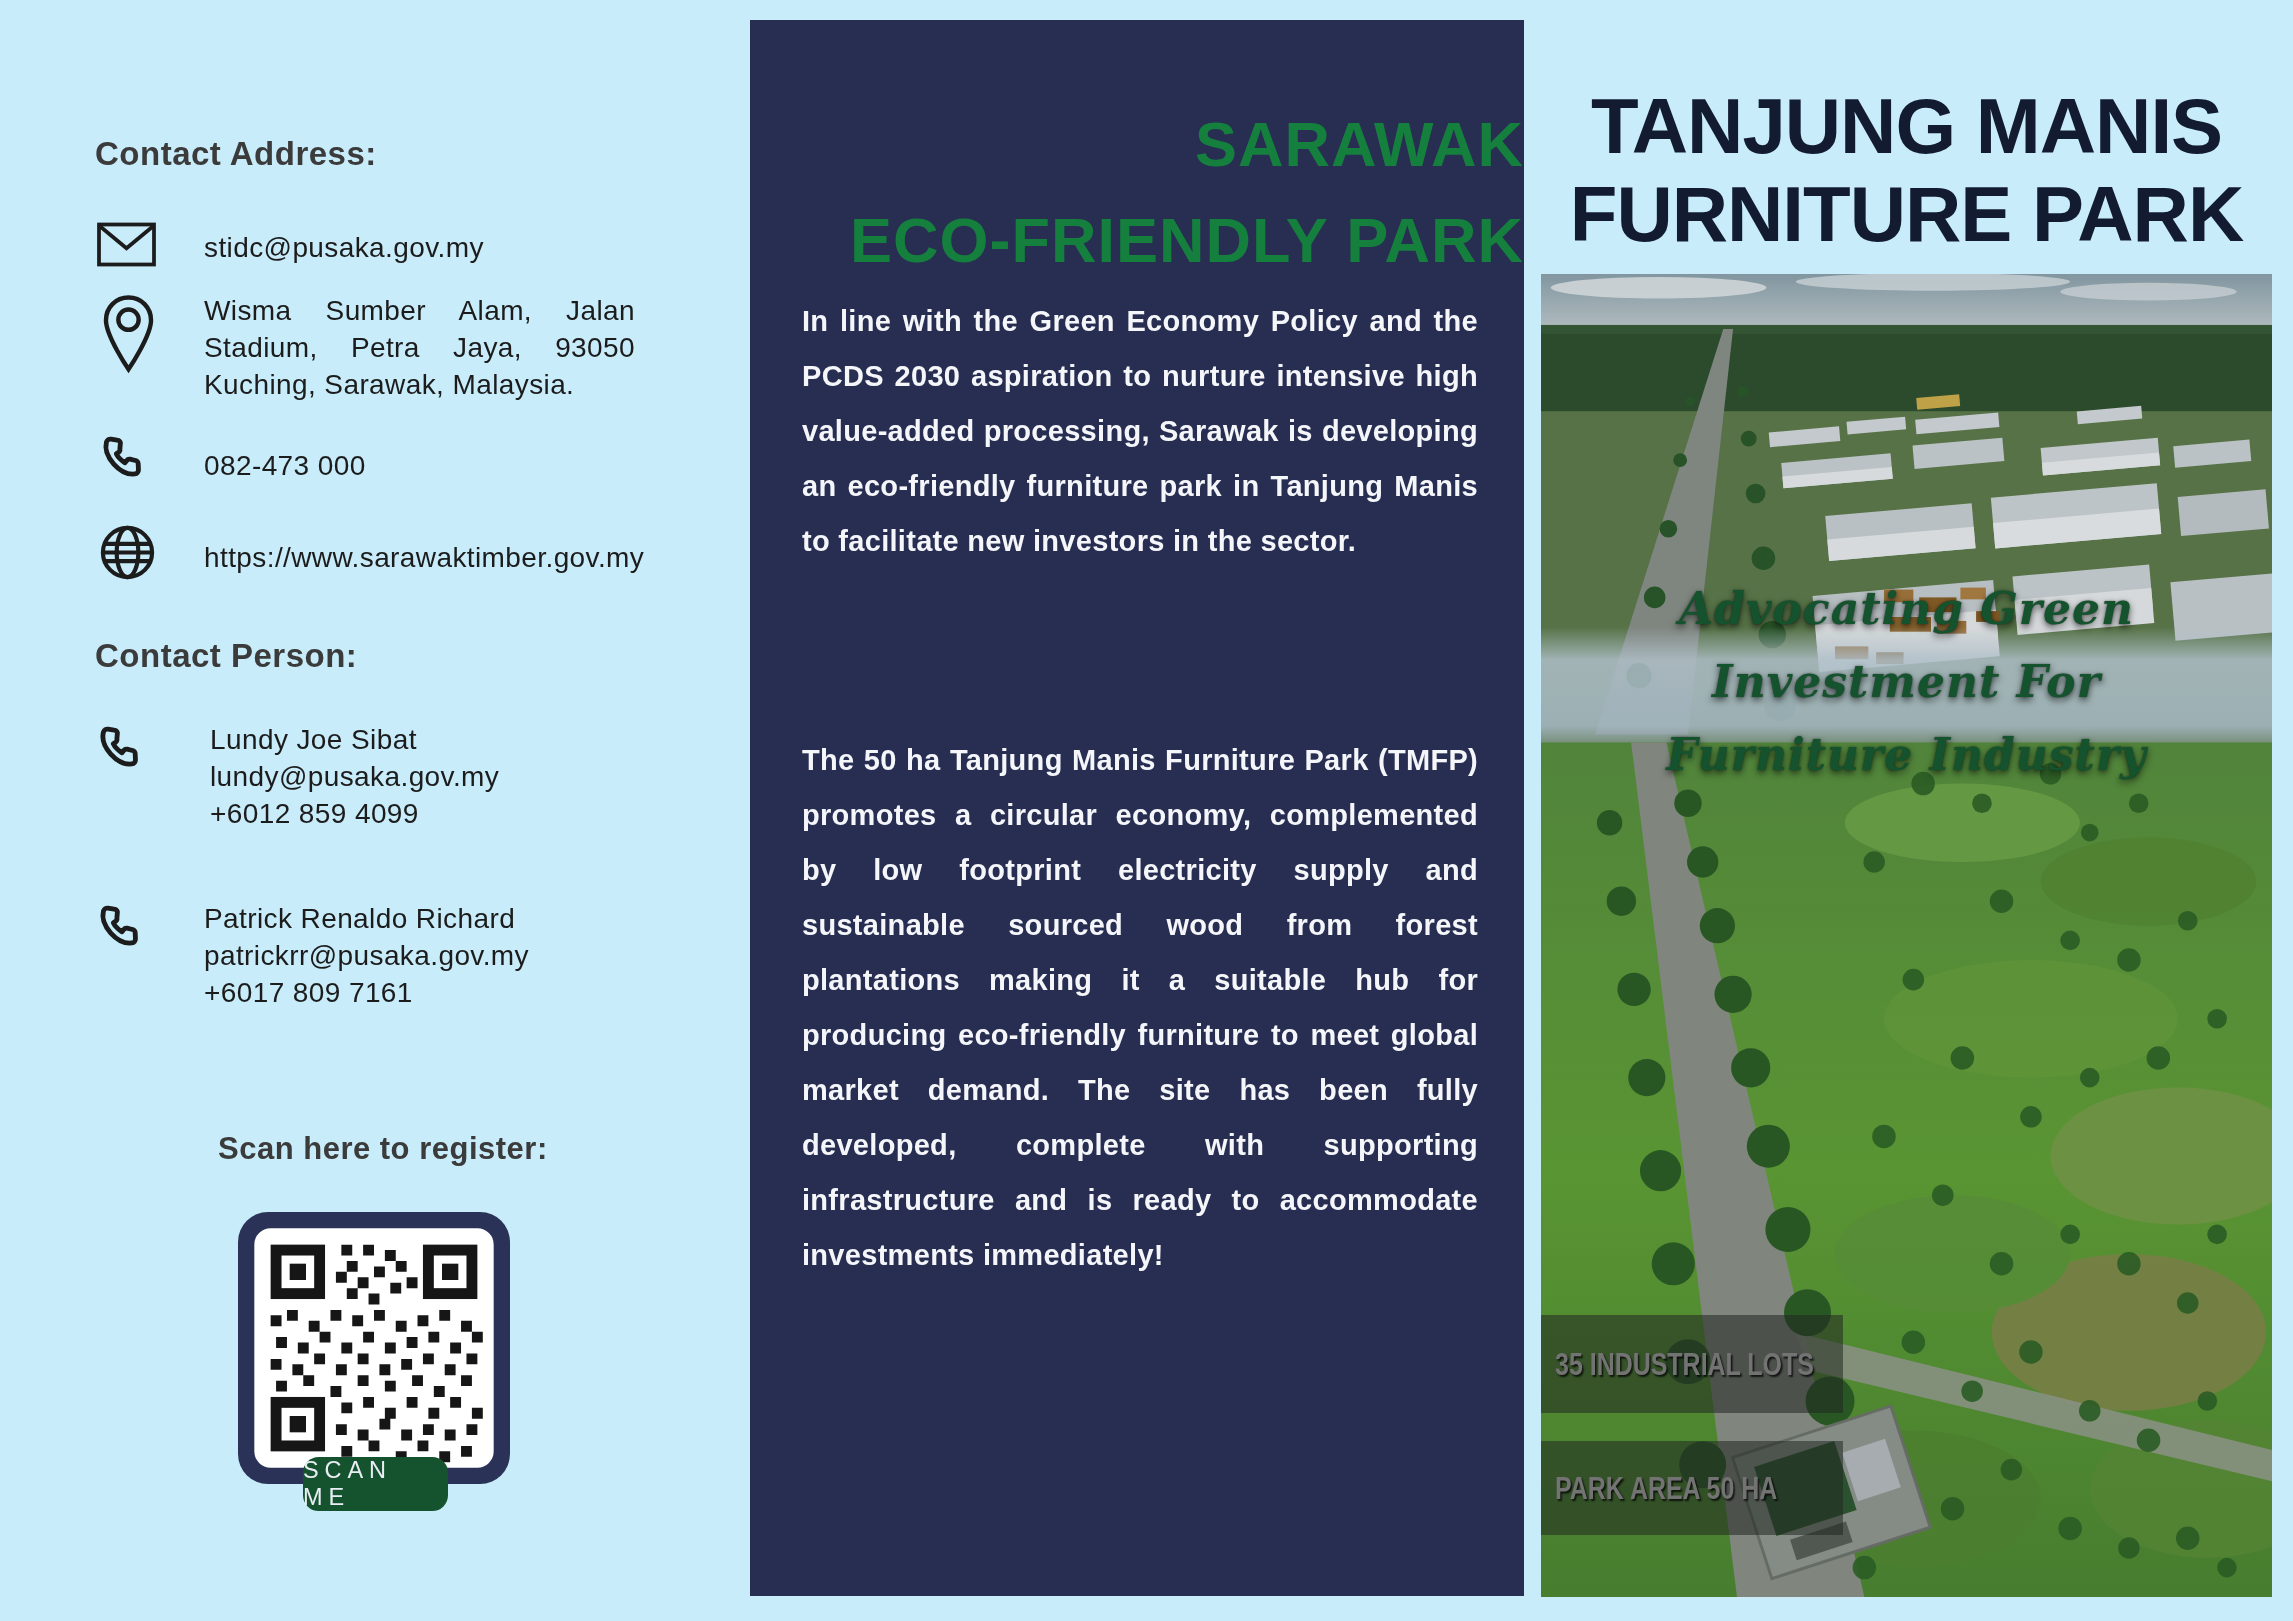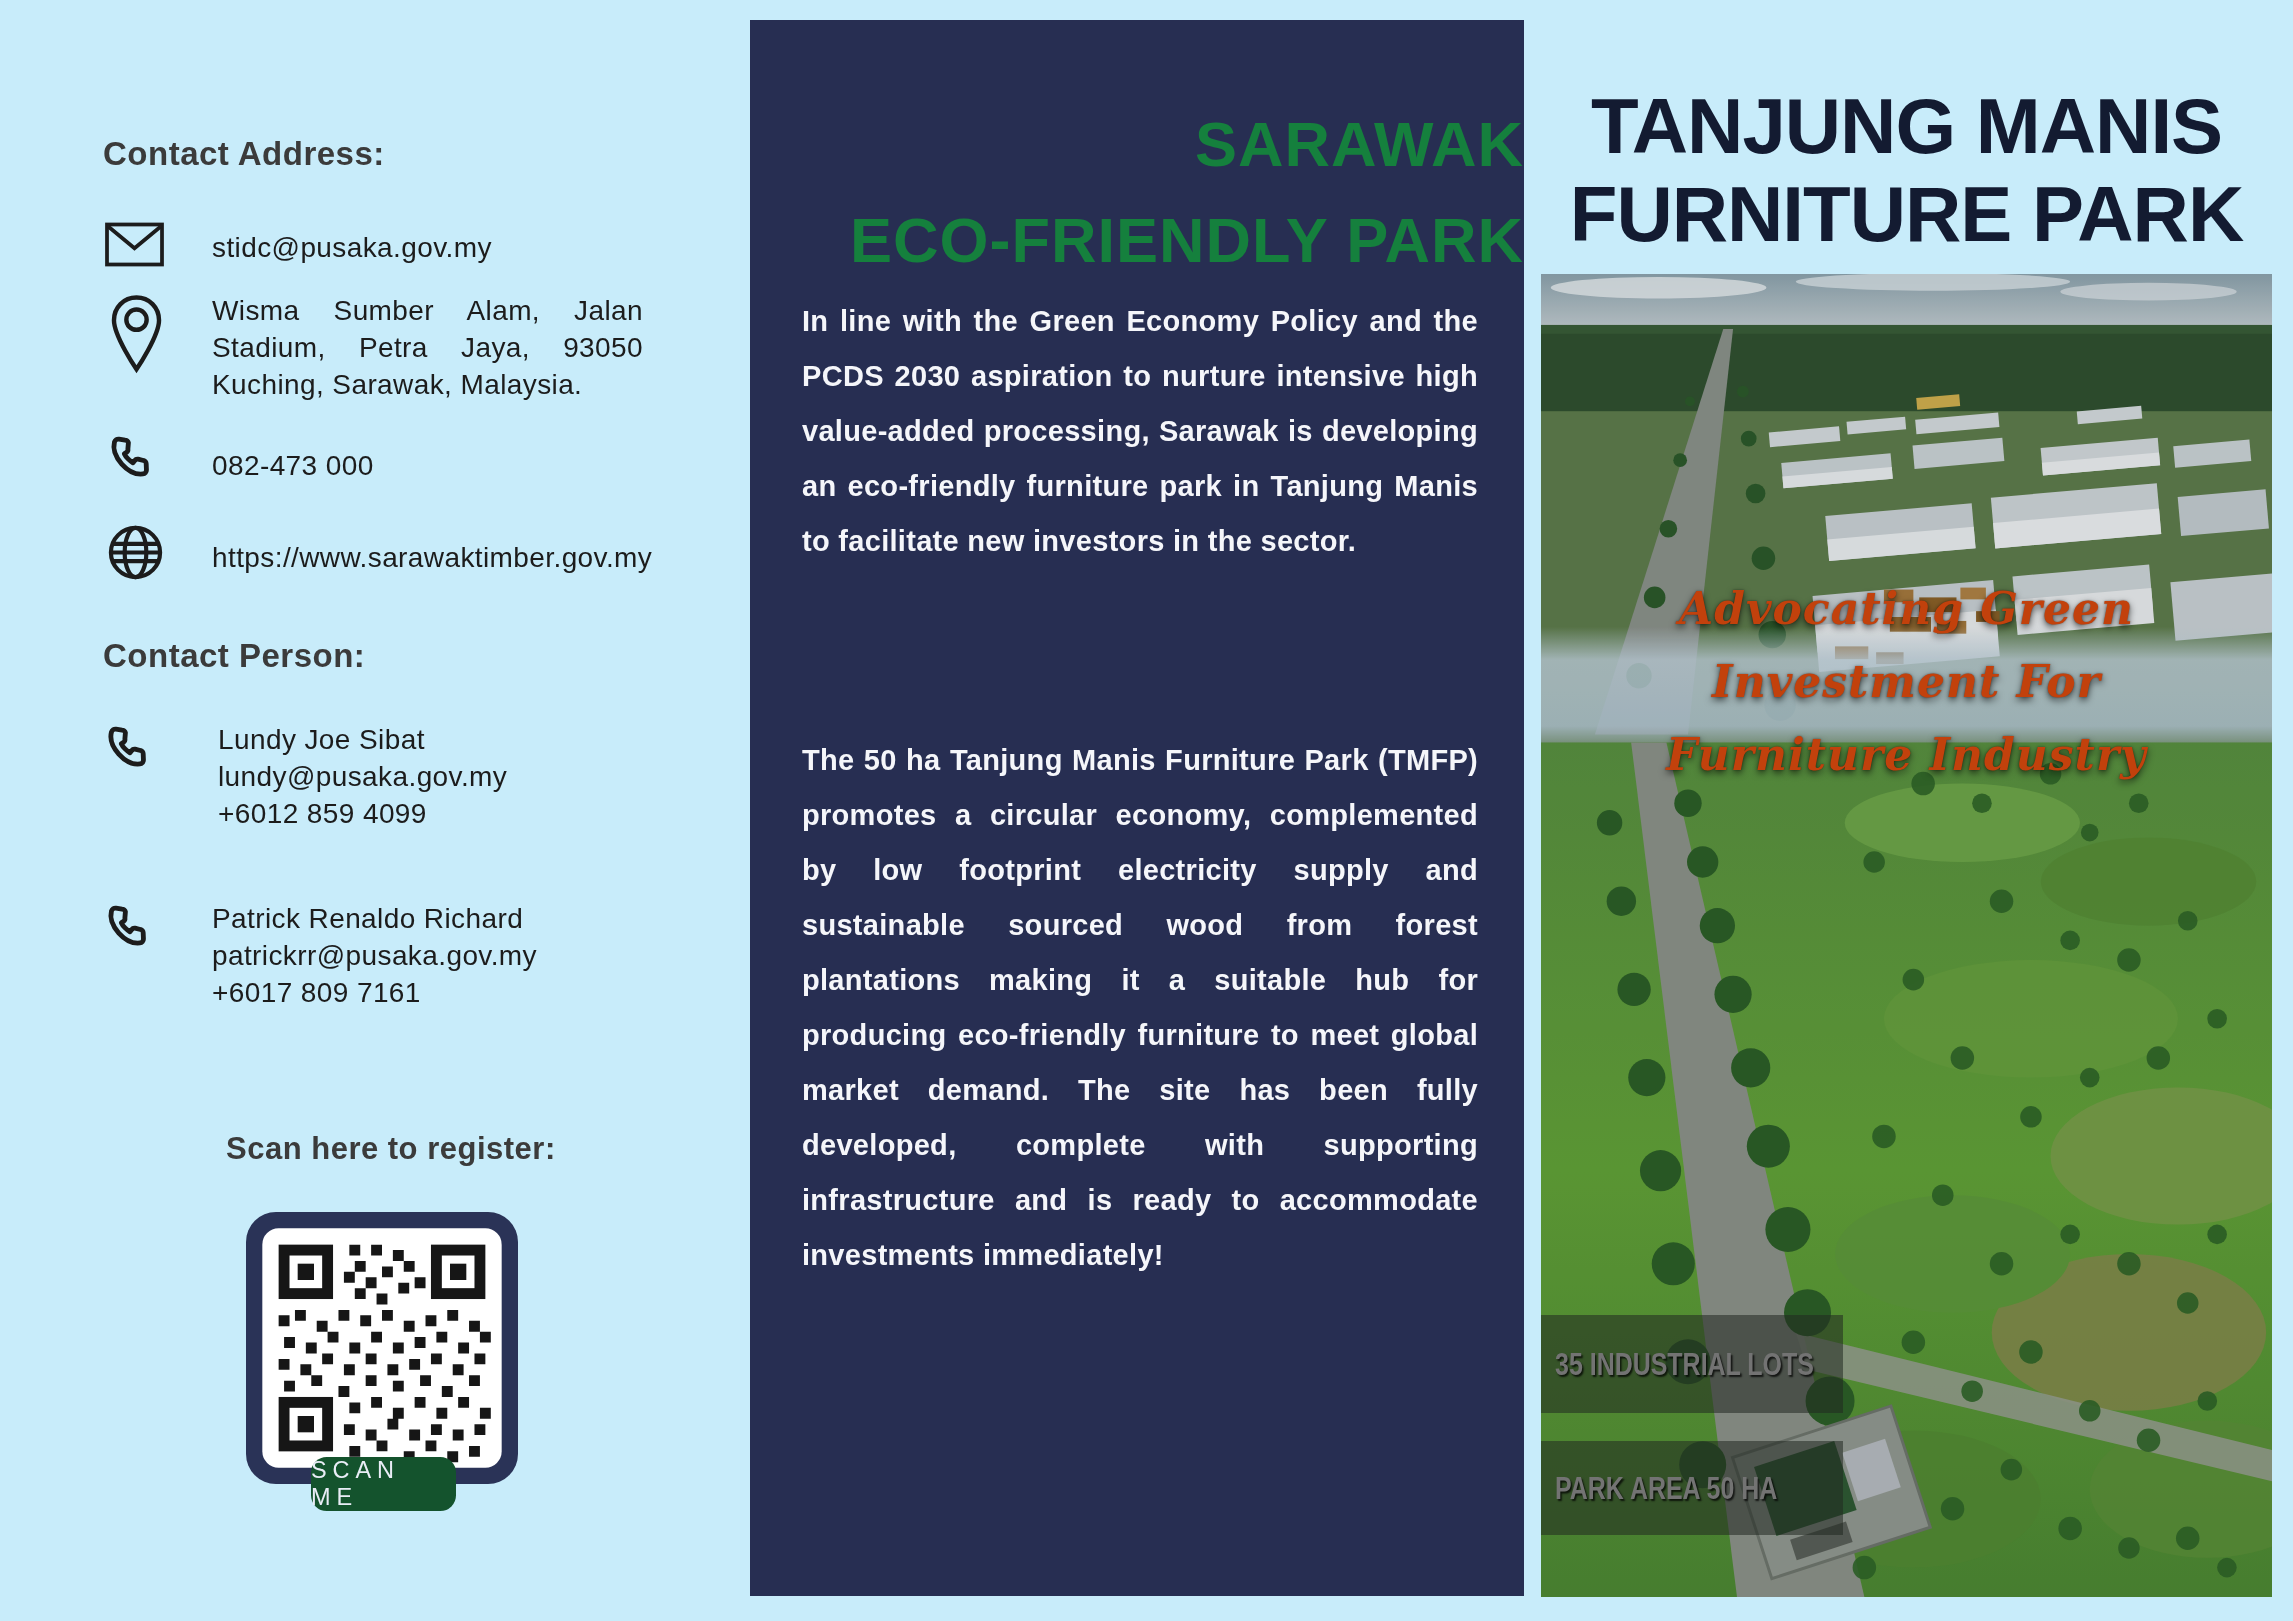--- a/index.html
+++ b/index.html
@@ -69,40 +69,40 @@
     font-size:78px; font-weight:700; line-height:88px; letter-spacing:-1px;
     white-space:nowrap;
   }
   #photo {
     left:1541px; top:274px; width:731px; height:1323px;
     overflow:hidden; background:#5f7d4c;
   }
   #photo svg { width:100%; height:100%; display:block; }
   #photo-caption {
     left:1541px; top:572px; width:731px;
-    text-align:center; color:#c2410c;
+    text-align:center; color:#14532d;
     font-family:"DejaVu Serif", serif; font-style:italic; font-weight:700;
     font-size:44px; line-height:73px; letter-spacing:1px;
     text-shadow:0 2.9px 7.8px rgba(0,0,0,.65), 0 0 2px rgba(0,0,0,.4);
   }
   .stat-box {
     position:absolute; left:1541px;
     background:rgba(33,40,33,.55);
     display:flex; align-items:center; padding:0 13.7px;
     color:#737373; font-weight:700; font-size:32px; white-space:nowrap;
     text-shadow:2px 2px 2px rgba(0,0,0,.75);
   }
   .stat-box span { transform:scaleX(.78); transform-origin:left center; display:inline-block; }
   #stat1 { top:1315px; width:302px; height:98px; }
   #stat2 { top:1441px; width:302px; height:94px; }
 </style>
 </head>
 <body>
 
-<section class="abs" style="left:8px;top:0;width:750px;height:1621px;">
+<section class="abs" style="left:0;top:0;width:750px;height:1621px;">
 
   <h2 class="lp-heading" id="h-address">Contact Address:</h2>
 
   <span class="ico" style="left:96px;top:222px;width:61px;height:45px;">
     <svg viewBox="0 0 24 18" fill="none" stroke="#1c1c1c" stroke-width="1.5">
         <rect x="1" y="1" width="22" height="16"></rect>
         <path d="M1.5 1.8 12 10.5 22.5 1.8"></path>
       </svg>
   </span>
   <div class="lp-text" id="txt-email">stidc@pusaka.gov.my</div>

